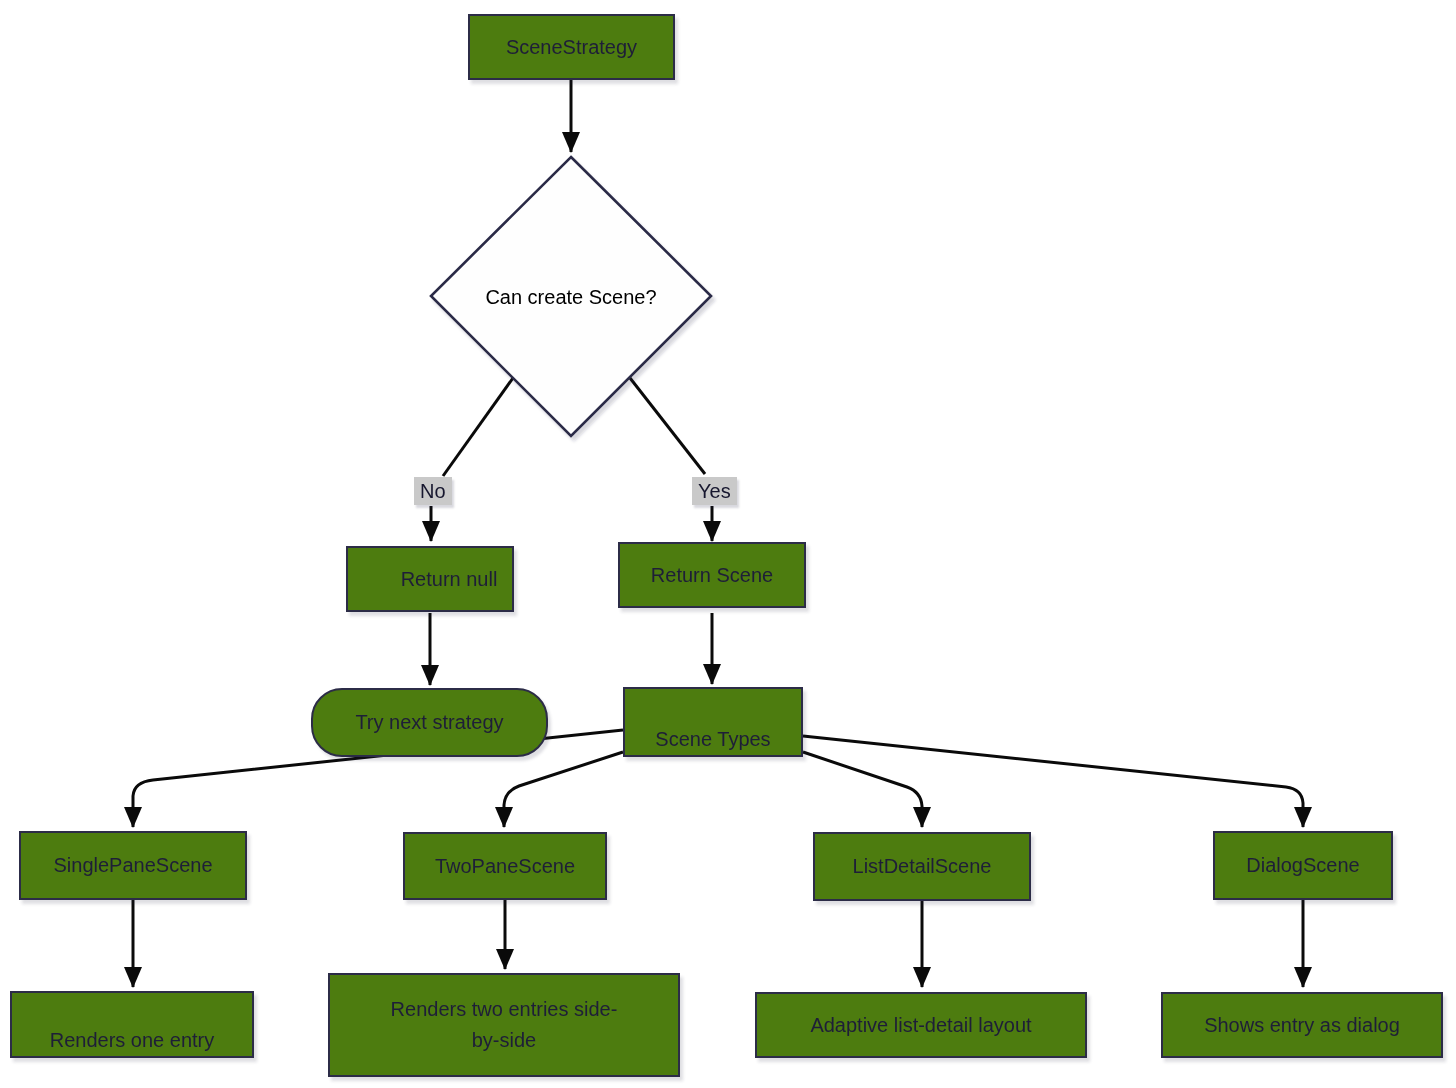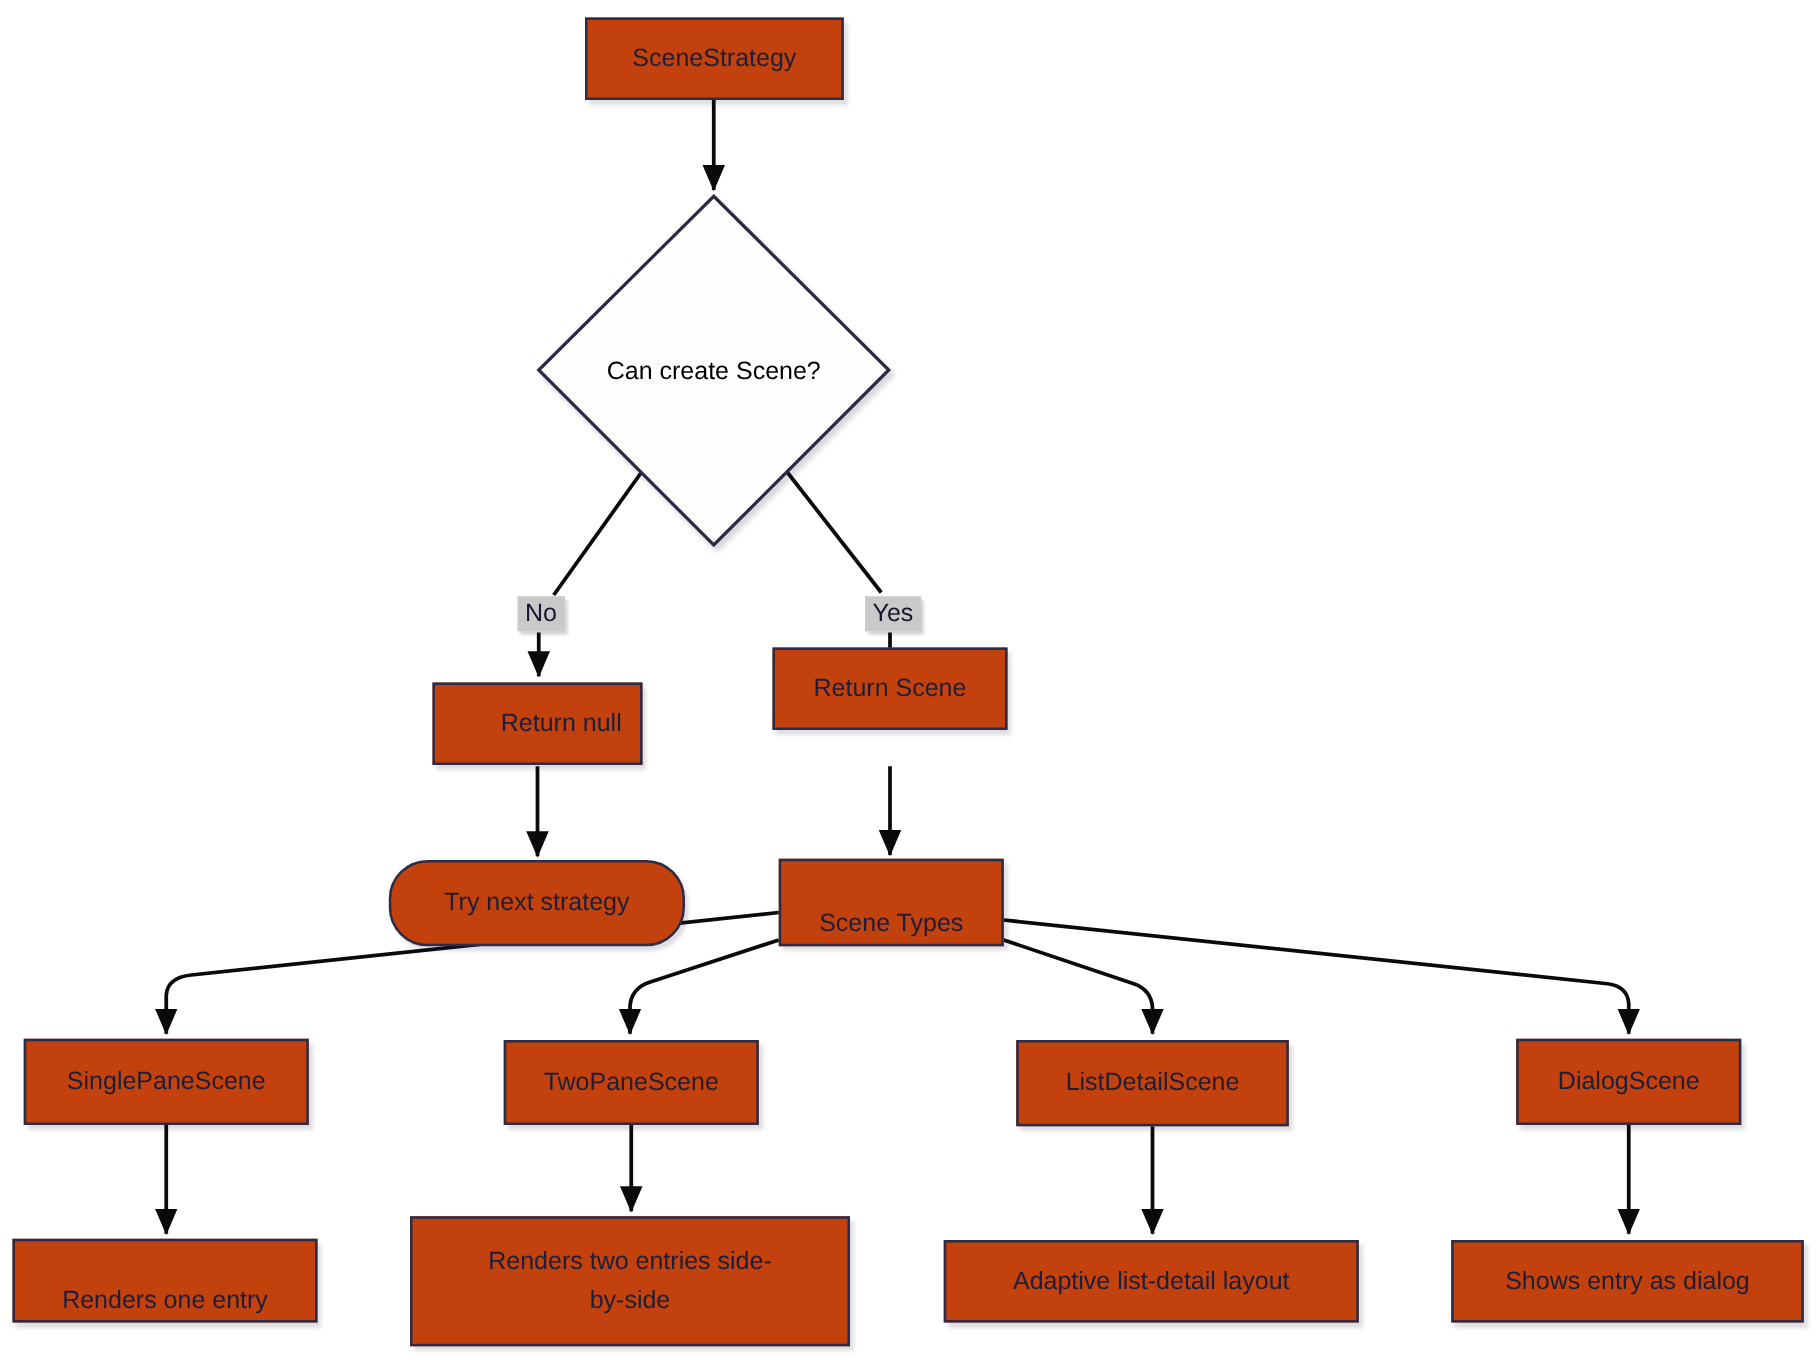--- a/index.html
+++ b/index.html
@@ -21,21 +21,21 @@
     top: 0;
     width: 1456px;
     height: 1088px;
   }
   .node {
     position: absolute;
     box-sizing: border-box;
     display: flex;
     align-items: center;
     justify-content: center;
-    background: #c2410c;
+    background: #4d7c0f;
     border: 2.6px solid #2c2c47;
     box-shadow: 3px 4px 3px rgba(40, 40, 70, 0.15);
     color: #1e1e38;
     font-size: 20px;
     font-weight: 500;
     text-align: center;
     line-height: 1.55;
   }
   .node span {
     white-space: pre-line;
@@ -138,21 +138,21 @@
   </div>
 
   <div class="edge-label" style="left:692px; top:477px;">
     <span>Yes</span>
   </div>
 
   <div class="node" style="left:346px; top:546px; width:168px; height:66px;padding-left:38px;">
     <span>Return null</span>
   </div>
 
-  <div class="node" style="left:618px; top:518px; width:188px; height:66px;justify-content:center;">
+  <div class="node" style="left:618px; top:542px; width:188px; height:66px;justify-content:center;">
     <span>Return Scene</span>
   </div>
 
   <div class="node" style="left:311px; top:688px; width:237px; height:69px;border-radius:31px;">
     <span>Try next strategy</span>
   </div>
 
   <div class="node" style="left:623px; top:687px; width:180px; height:70px;align-items:flex-end;">
     <span>Scene Types</span>
   </div>

